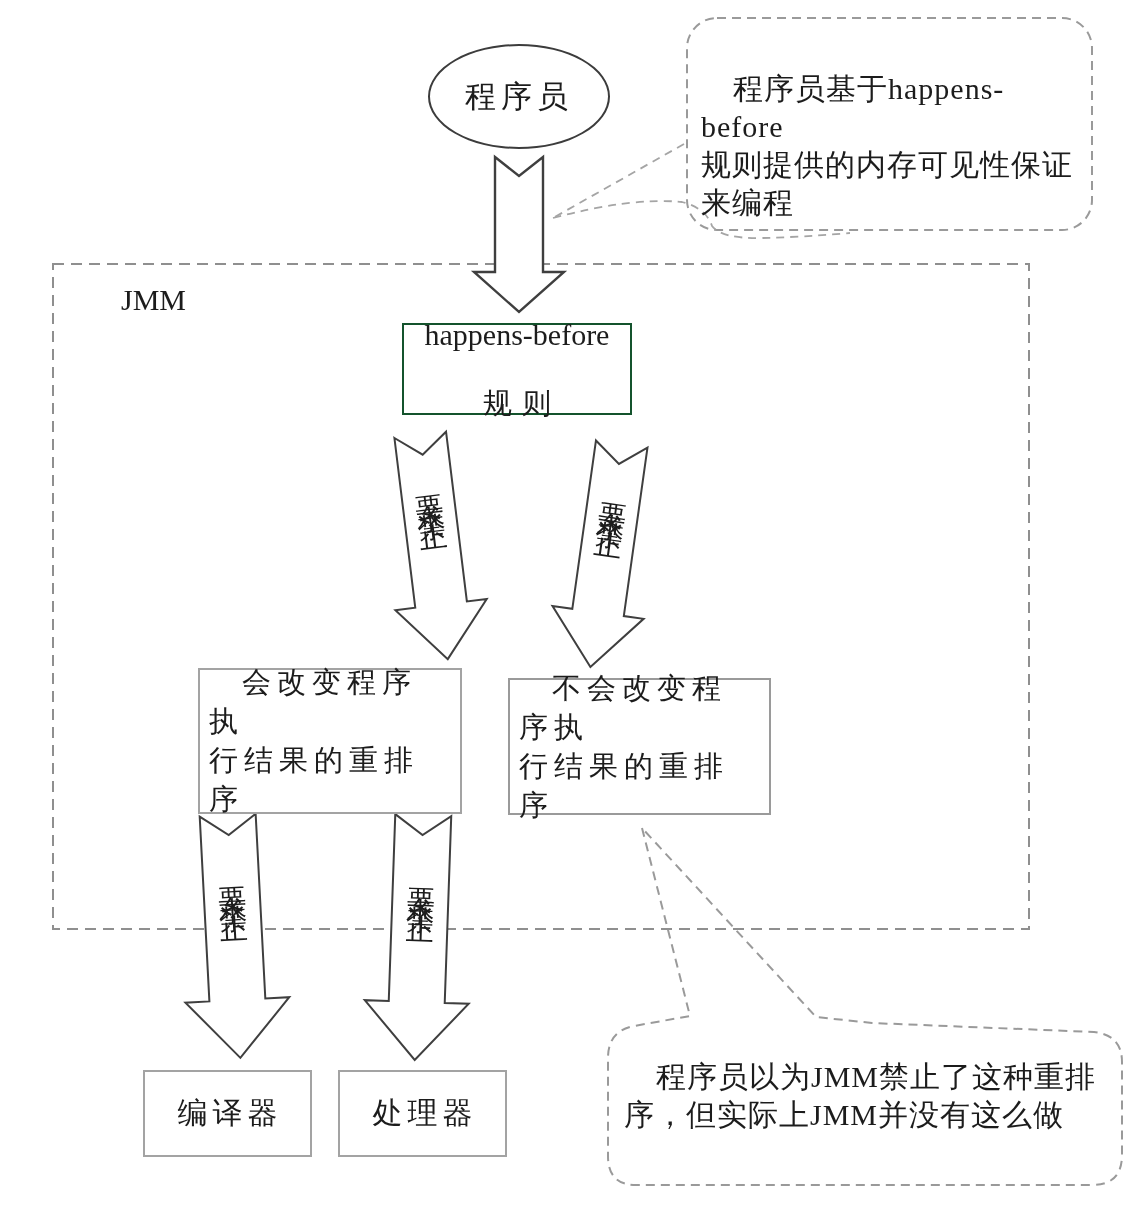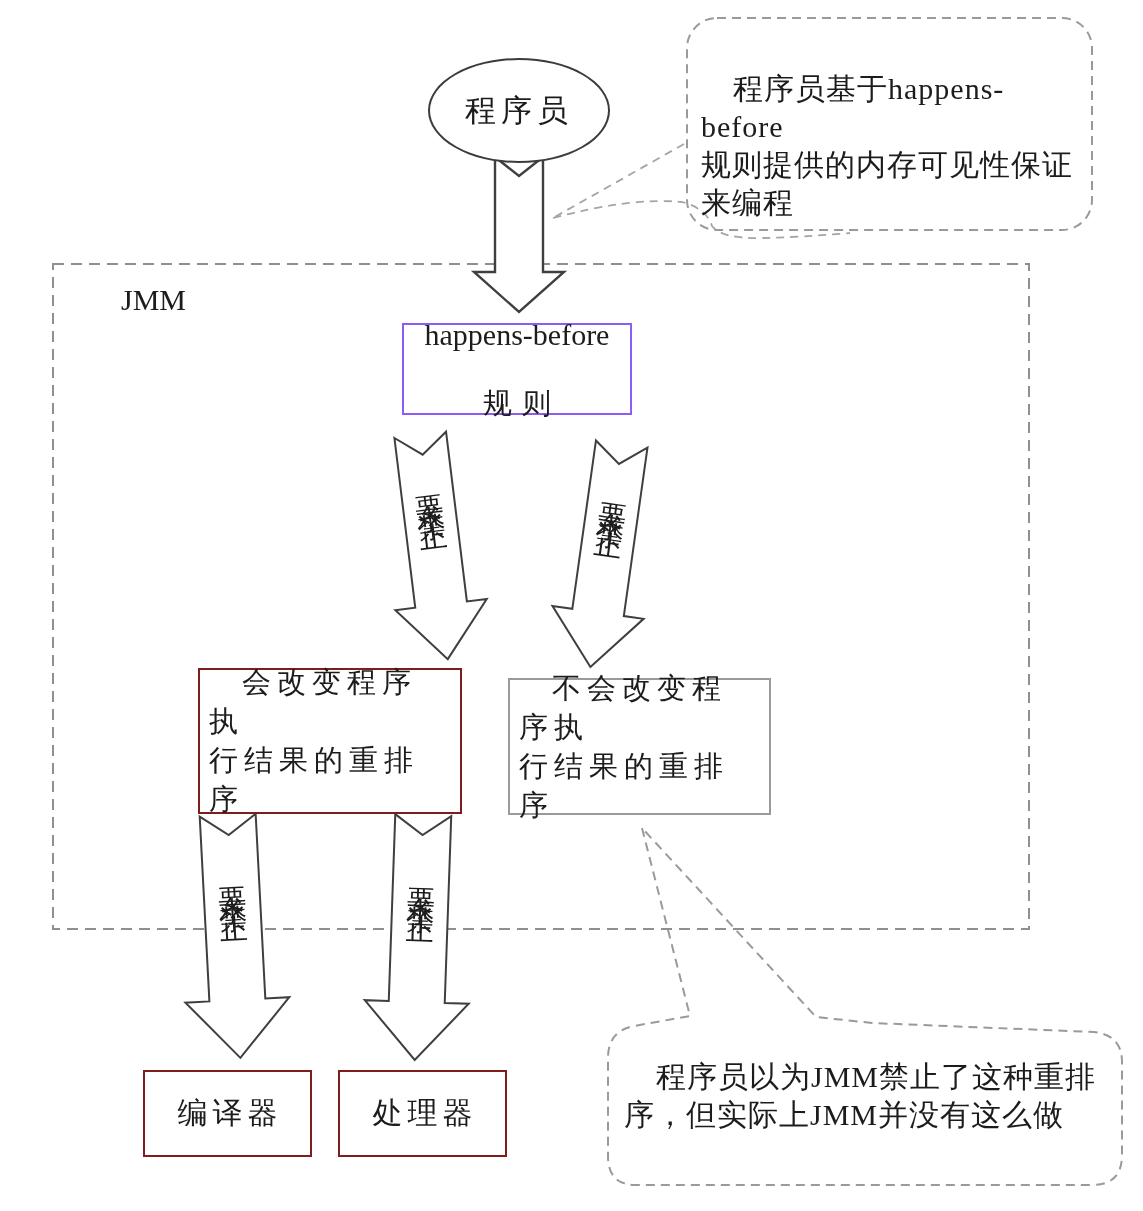--- a/index.html
+++ b/index.html
@@ -11,22 +11,22 @@
   svg.layer{position:absolute;left:0;top:0;pointer-events:none;}
   .ellipse{
     border:2px solid #3c3c3c;border-radius:50%;background:#fff;
     display:flex;align-items:center;justify-content:center;
     font-size:31px;letter-spacing:5px;box-sizing:border-box;
   }
   .node-box{
     background:#fff;box-sizing:border-box;display:flex;flex-direction:column;justify-content:center;
   }
   .node-box.center{align-items:center;text-align:center;}
-  .bd-dark{border:2px solid #8b5cf6;}
-  .bd-mid{border:2px solid #7f1d1d;}
+  .bd-dark{border:2px solid #14532d;}
+  .bd-mid{border:2px solid #a3a3a3;}
   .bd-light{border:2px solid #9a9a9a;}
   .hb-line1{font-size:30px;line-height:38px;}
   .hb-line2{font-size:29px;line-height:38px;letter-spacing:10px;text-indent:10px;margin-top:30px;}
   .para{font-size:29px;line-height:39px;letter-spacing:6px;padding:0 10px 0 9px;}
   .para .l1{text-indent:33px;}
   .leaf-label{font-size:30px;letter-spacing:5px;text-indent:5px;}
   .jmm-label{font-size:30px;}
   .callout-text{box-sizing:border-box;font-size:30px;line-height:38px;letter-spacing:1px;}
   .callout-text .l1{text-indent:32px;}
   .vtext{
@@ -56,21 +56,21 @@
 
     <rect x="687" y="18" width="405" height="212" rx="30" ry="30" fill="none" stroke="#9a9a9a" stroke-width="2" stroke-dasharray="9 6"></rect>
 
     <path d="M 684 144 L 553 218" fill="none" stroke="#a5a5a5" stroke-width="1.8" stroke-dasharray="8 6"></path>
     <path d="M 553 218 Q 632 197 682 202 Q 706 208 712 226 Q 722 239 762 238 Q 804 237 850 233" fill="none" stroke="#a5a5a5" stroke-width="1.8" stroke-dasharray="8 6"></path>
 
     <path d="M 642 828 L 690 1016 L 634 1026 Q 608 1031 608 1058 L 608 1156 Q 608 1185 636 1185
              L 1092 1185 Q 1122 1185 1122 1155 L 1122 1062 Q 1122 1035 1094 1032 L 872 1023 L 816 1017 Z" fill="none" stroke="#9a9a9a" stroke-width="2" stroke-dasharray="9 6"></path>
   </svg>
 
-  <div class="abs ellipse" style="left:428px;top:58px;width:182px;height:105px;">
+  <div class="abs ellipse" style="left:428px;top:44px;width:182px;height:105px;">
     <span>程序员</span>
   </div>
 
   <div class="abs jmm-label" style="left:121px;top:283px;">JMM</div>
 
   <div class="abs node-box center bd-dark" style="left:402px;top:323px;width:230px;height:92px;">
     <div class="hb-line1">happens-before</div>
     <div class="hb-line2">规则</div>
   </div>
 

